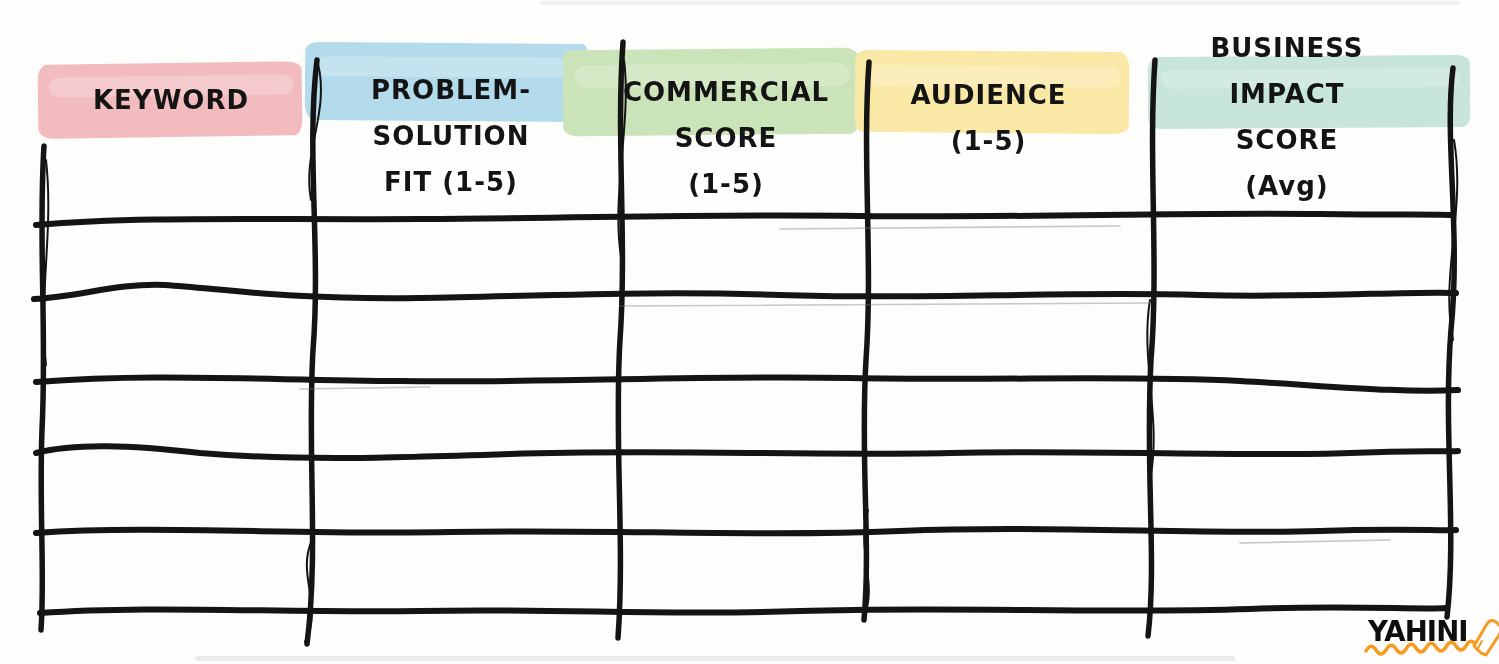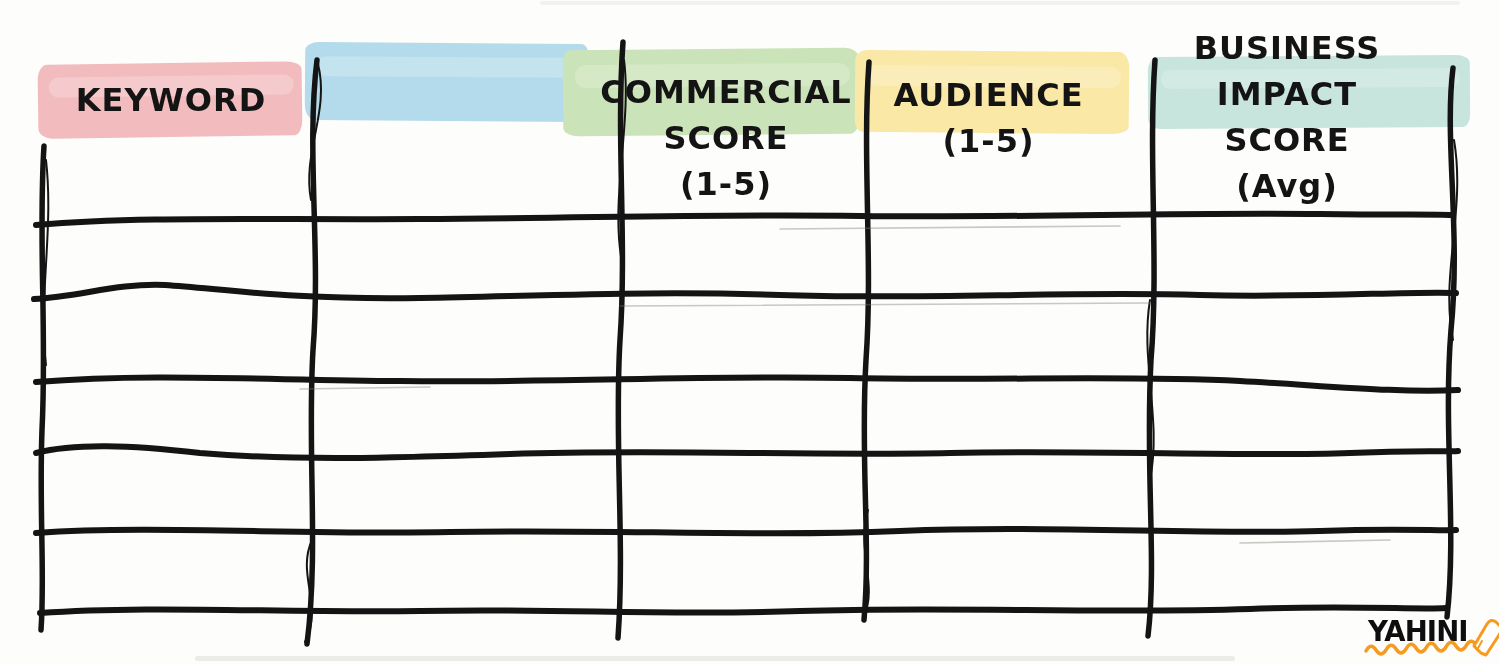--- a/index.html
+++ b/index.html
@@ -33,21 +33,21 @@
     grid-template-rows: 77px 85px 73px 78px 75px;
   }
   .cell { width: 100%; height: 100%; }
 
   .grid-svg { position: absolute; left: 0; top: 0; z-index: 2; pointer-events: none; }
 
   
   .hdr {
     position: absolute; z-index: 3; color: #141414;
     font-weight: bold; text-align: center;
-    font-size: 32px; line-height: 46px; letter-spacing: 1px;
+    font-size: 26px; line-height: 46px; letter-spacing: 1px;
   }
   .hdr-1 { left: 42px;   top: 77px; width: 258px; }
   .hdr-2 { left: 306px;  top: 67px; width: 290px; }
   .hdr-3 { left: 600px;  top: 69px; width: 252px; }
   .hdr-4 { left: 866px;  top: 72px; width: 245px; }
   .hdr-5 { left: 1146px; top: 25px; width: 282px; }
   .hdr span { display: block; }
 
   
   .smudge { position: absolute; border-radius: 4px; z-index: 0; }
@@ -138,20 +138,25 @@
         <path d="M620,306 L1150,303"></path>
         <path d="M300,389 L430,387"></path>
         <path d="M1240,543 L1390,540"></path>
       </g>
     </g>
   </svg>
 
   <div class="hdr hdr-1">
     <span>KEYWORD</span>
   </div>
+  <div class="hdr hdr-2">
+    <span>PROBLEM-</span>
+    <span>SOLUTION</span>
+    <span>FIT (1-5)</span>
+  </div>
   <div class="hdr hdr-3">
     <span>COMMERCIAL</span>
     <span>SCORE</span>
     <span>(1-5)</span>
   </div>
   <div class="hdr hdr-4">
     <span>AUDIENCE</span>
     <span>(1-5)</span>
   </div>
   <div class="hdr hdr-5">

